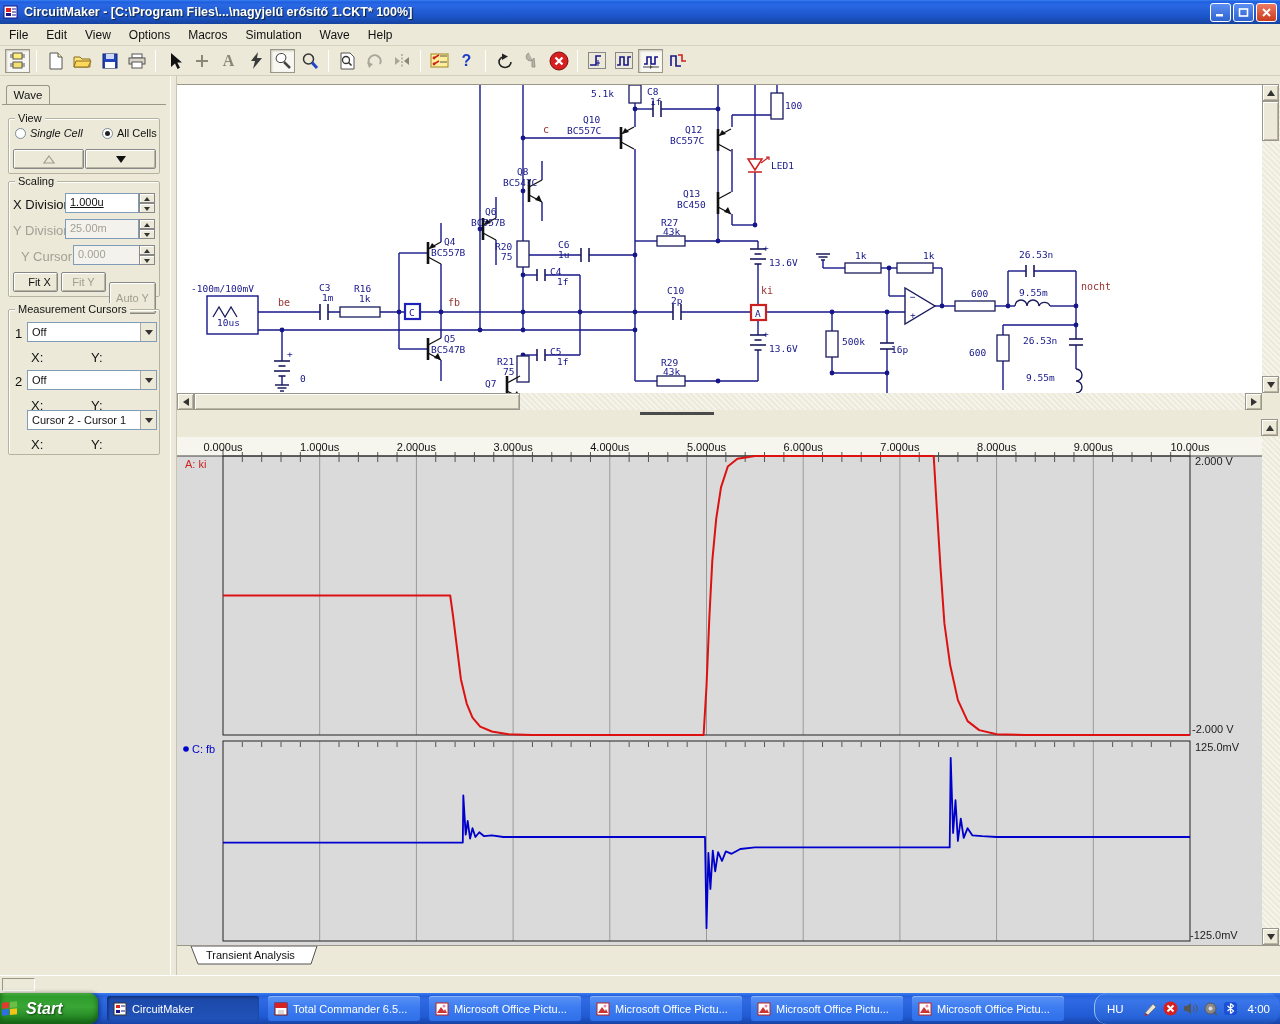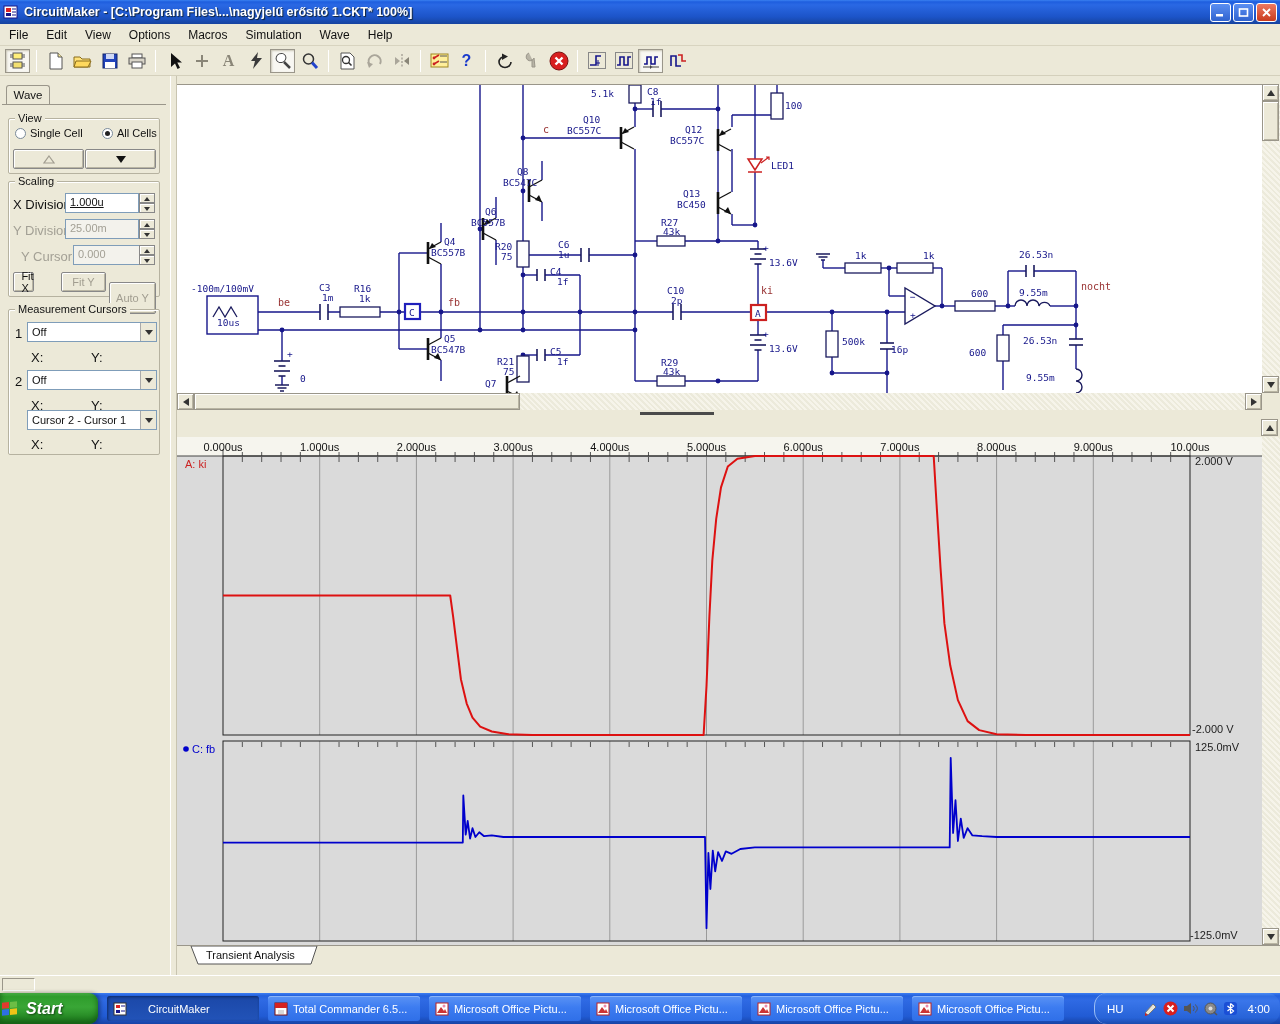--- a/index.html
+++ b/index.html
@@ -78,21 +78,21 @@
 
   
   #taskbar { position:absolute; left:0; top:993px; width:1280px; height:31px;
     background:linear-gradient(180deg,#3d7ef3 0%,#2461dd 9%,#2f6ae4 22%,#215bd4 75%,#1743a5 100%); display:flex; align-items:center; }
   #start-btn { width:98px; height:31px; border-radius:0 9px 9px 0;
     background:linear-gradient(180deg,#4cb649 0%,#2f9d2c 12%,#39a636 45%,#1f7e1f 95%);
     box-shadow:inset 0 -3px 6px #145c14, 2px 0 4px rgba(0,0,0,.4); display:flex; align-items:center; }
   #start-btn .start-label { color:#fff; font-weight:bold; font-style:italic; font-size:16px; margin-left:6px; text-shadow:1px 1px 2px #114411; }
   .task-btn { height:25px; width:152px; margin-left:9px; border-radius:3px; display:flex; align-items:center; padding:0 6px;
     background:linear-gradient(180deg,#5a93f5,#3d7cf0 45%,#2f6fe8); box-shadow:inset 0 1px 0 #8ab4f8; color:#fff; font-size:11px; white-space:nowrap; overflow:hidden; }
-  .task-btn.active { background:linear-gradient(180deg,#1b48a8,#2253b8); box-shadow:inset 1px 1px 3px #0d2a66;gap:16px; }
+  .task-btn.active { background:linear-gradient(180deg,#1b48a8,#2253b8); box-shadow:inset 1px 1px 3px #0d2a66; }
   .task-btn .tlabel { margin-left:5px; overflow:hidden; text-overflow:ellipsis; }
   #tray { margin-left:auto; height:31px; display:flex; align-items:center; padding:0 10px 0 12px;
     background:linear-gradient(180deg,#4b8cf5 0%,#2e6ce2 10%,#3a76ea 25%,#2763d8 80%,#1b4bad 100%); border-left:1px solid #9dc0f5;border-radius:13px; }
   #lang-ind { color:#fff; font-size:11.5px; margin-right:14px; }
   .tray-ico { margin-left:5px; display:block; }
   #clock { color:#fff; font-size:11.5px; margin-left:10px; }
 
   
   .slab { font-family:"DejaVu Sans Mono","Liberation Mono",monospace; font-size:9.5px; fill:#16168a; }
   .slab.net { fill:#993333; font-size:10px; }
@@ -289,21 +289,21 @@
       </svg>
     </div>
   </div>
 
   <div id="left-panel">
     <div id="wave-tab">Wave</div>
     <div id="panel-body">
 
       <div class="groupbox" style="top:13px; height:56px;">
         <span class="group-legend">View</span>
-        <div style="position:absolute; left:6px; top:8px;">
+        <div style="position:absolute; left:6px; top:8px;font-style:italic;">
           <span class="radio"></span><span>Single Cell</span>
         </div>
         <div style="position:absolute; left:84px; top:8px;margin-left:9px;">
           <span class="radio checked"></span><span>All Cells</span>
         </div>
         <div class="xp-btn" style="position:absolute; left:4px; top:30px; width:71px; height:20px;">
           <svg width="12" height="9">
               <polygon points="6,1 11,8 1,8" fill="none" stroke="#a19d90" stroke-width="1.2"></polygon>
             </svg>
         </div>
@@ -327,21 +327,21 @@
         <div class="spinner" style="left:130px; top:37px;">
             <div class="spin-b spin-up"></div>
             <div class="spin-b spin-dn"></div>
           </div>
         <span class="xy-lab" style="left:12px; top:67px; color:#a3a095;">Y Cursor</span>
         <div class="field disabled" style="left:64px; top:63px; width:74px; height:20px;">0.000</div>
         <div class="spinner" style="left:130px; top:63px;">
             <div class="spin-b spin-up"></div>
             <div class="spin-b spin-dn"></div>
           </div>
-        <div class="xp-btn" style="position:absolute; left:4px; top:90px; width:21px; height:20px;padding-left:8px;">Fit X</div>
+        <div class="xp-btn" style="position:absolute; left:4px; top:90px; width:45px; height:20px;padding-left:8px;">Fit X</div>
         <div class="xp-btn disabled" style="position:absolute; left:52px; top:90px; width:45px; height:20px;">Fit Y</div>
         <div class="xp-btn disabled" style="position:absolute; left:100px; top:100px; width:47px; height:32px;">Auto Y</div>
       </div>
 
       <div class="groupbox" style="top:204px; height:146px;">
         <span class="group-legend">Measurement Cursors</span>
         <span class="xy-lab" style="left:6px; top:16px;">1</span>
         <div class="combo" style="left:18px; top:12px; width:130px;">
           <span class="cv">Off</span>
             <span class="drop"></span>

